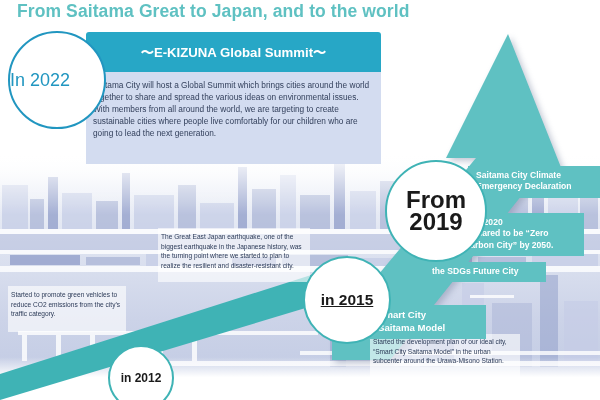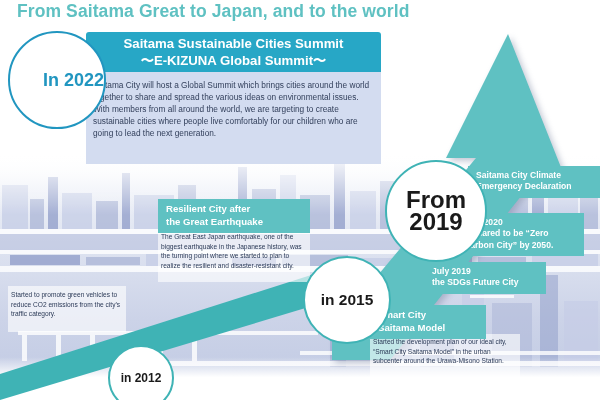--- a/index.html
+++ b/index.html
@@ -45,22 +45,22 @@
     position:absolute;left:86px;top:32px;width:295px;height:40px;
     background:#27a7c6;border-radius:3px 3px 0 0;
     display:flex;flex-direction:column;align-items:center;justify-content:center;
     color:#ffffff;font-weight:bold;
   }
   .summit-band .l1{font-size:13.2px;line-height:17px;}
   .summit-band .l2{font-size:13.2px;line-height:17px;text-align:center;}
   .c2022{
     position:absolute;left:8px;top:31px;width:94px;height:94px;border-radius:50%;
     background:#ffffff;border:2.4px solid #2196c0;
-    display:flex;align-items:center;justify-content:flex-end;
-    color:#2196c0;font-size:18px;font-weight:bold;z-index:6;
+    display:flex;align-items:center;justify-content:flex-start;
+    color:#2196c0;font-size:18px;font-weight:normal;z-index:6;
   }
 
   
   .co-head{
     position:absolute;background:#5fc1c2;color:#ffffff;font-weight:bold;
     font-size:9.6px;line-height:12.6px;padding:4px 8px 5px 8px;box-sizing:border-box;
   }
   .co-body{
     position:absolute;color:#2b3a57;font-size:6.6px;line-height:9.6px;font-weight:500;
   }
@@ -164,37 +164,32 @@
   </div>
 
   <svg style="position:absolute;left:0;top:250px;width:420px;height:150px;" width="420" height="150">
     <path d="M 0 124 L 352 12 L 352 44 L 0 150 Z" fill="#3fb3b5"></path>
   </svg>
 
   <div class="page-title">From Saitama Great to Japan, and to the world</div>
 
   <div class="summit-body"></div>
   <div class="summit-band">
-    <div class="l1">Saitama Sustainable Cities Summit</div>
     <div class="l2">〜E-KIZUNA Global Summit〜</div>
   </div>
   <div class="summit-text" style="white-space:pre-line;">Saitama City will host a Global Summit which brings cities around the world together to share and spread the various ideas on environmental issues.
 With members from all around the world, we are targeting to create sustainable cities where people live comfortably for our children who are going to lead the next generation.</div>
   <div class="c2022">
     <span>In 2022</span>
   </div>
 
   <div class="co-panel" style="left:8px;top:286px;width:118px;height:46px;"></div>
   <div class="co-body" style="left:11px;top:290px;width:112px;">Started to promote green vehicles to reduce CO2 emissions from the city’s traffic category.</div>
 
   <div class="co-panel" style="left:158px;top:228px;width:152px;height:54px;"></div>
-  <div class="co-head" style="left:158px;top:199px;width:152px;">
-    <div>Resilient City after</div>
-    <div>the Great Earthquake</div>
-  </div>
   <div class="co-body" style="left:161px;top:232px;width:146px;">The Great East Japan earthquake, one of the biggest earthquake in the Japanese history, was the turning point where we started to plan to realize the resilient and disaster-resistant city.</div>
 
   <div class="co-panel" style="left:370px;top:334px;width:150px;height:56px;"></div>
   <div class="co-head" style="left:370px;top:305px;width:116px;">
     <div>Smart City</div>
     <div>Saitama Model</div>
   </div>
   <div class="co-body" style="left:373px;top:337px;width:144px;">Started the development plan of our ideal city, “Smart City Saitama Model” in the urban subcenter around the Urawa-Misono Station.</div>
 
   <div class="tbox" style="left:468px;top:166px;width:132px;">
@@ -202,30 +197,29 @@
     <div>Emergency Declaration</div>
   </div>
 
   <div class="tbox" style="left:456px;top:213px;width:128px;">
     <div>July 2020</div>
     <div>Declared to be “Zero</div>
     <div>Carbon City” by 2050.</div>
   </div>
 
   <div class="tbox" style="left:424px;top:262px;width:122px;">
-    <div>July 2019</div>
     <div>the SDGs Future City</div>
   </div>
 
   <div class="bub" style="left:108px;top:345px;width:62px;height:62px;font-size:12px;">
     <span>in 2012</span>
   </div>
 
 
-  <div class="bub" style="left:303px;top:256px;width:84px;height:84px;font-size:15.5px;">
+  <div class="bub" style="left:303px;top:256px;width:84px;height:84px;font-size:15.5px;text-decoration:underline;">
     <span>in 2015</span>
   </div>
 
   <div class="bub" style="left:385px;top:160px;width:98px;height:98px;font-size:24px;line-height:22px;">
     <span>
       <span style="display:block">From</span>
       <span style="display:block">2019</span>
     </span>
   </div>
 

